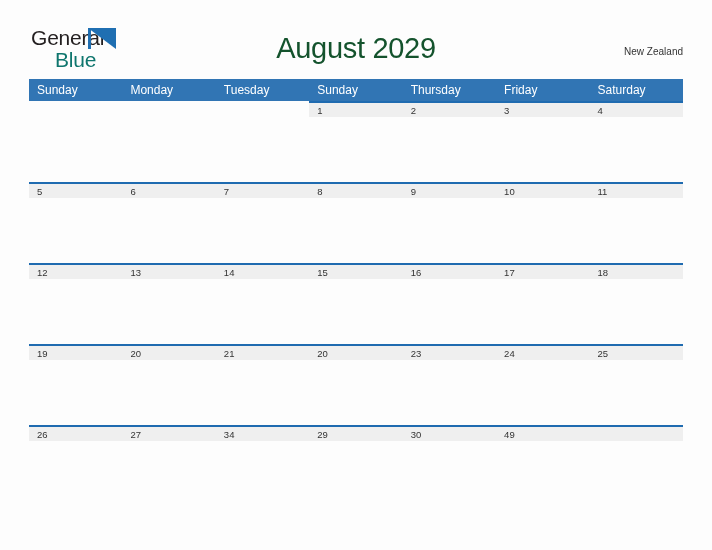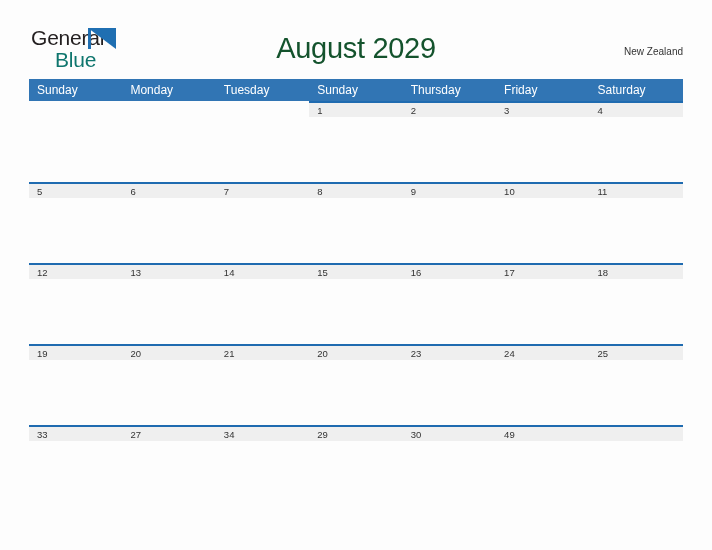--- a/index.html
+++ b/index.html
@@ -359,21 +359,21 @@
             <div class="cell">
               <div class="daynum-band">25</div>
               <div class="cell-body"></div>
             </div>
           </td>
       </tr>
 
       <tr>
         <td>
             <div class="cell">
-              <div class="daynum-band">33</div>
+              <div class="daynum-band">26</div>
               <div class="cell-body"></div>
             </div>
           </td>
         <td>
             <div class="cell">
               <div class="daynum-band">27</div>
               <div class="cell-body"></div>
             </div>
           </td>
         <td>

